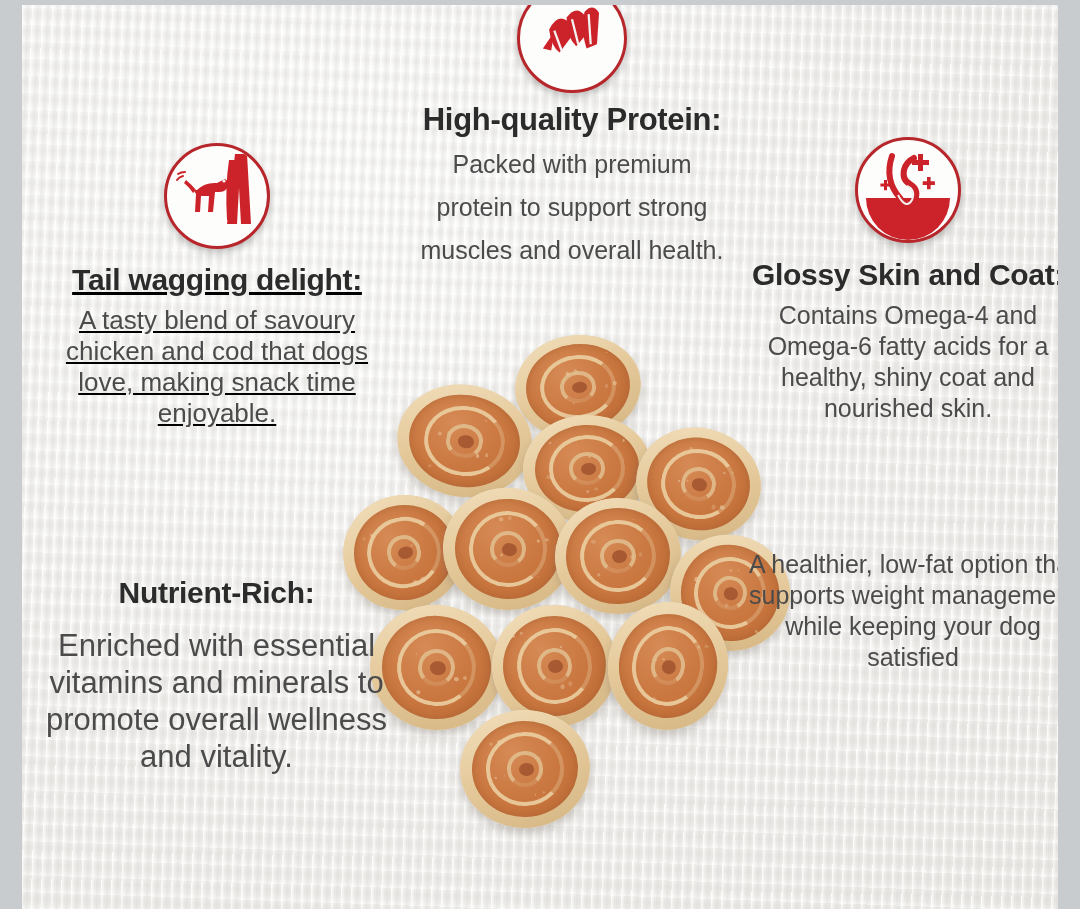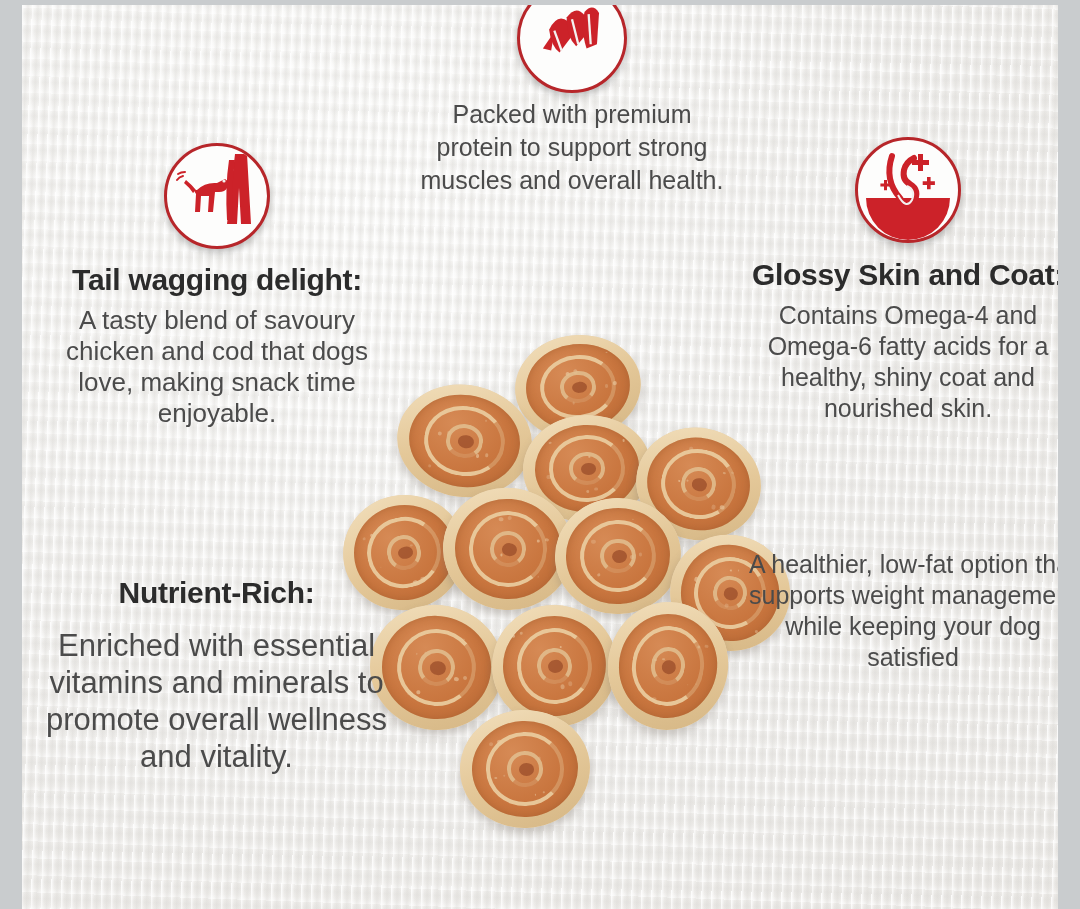--- a/index.html
+++ b/index.html
@@ -73,23 +73,23 @@
     background: #fdfdfc;
     border: 3px solid #b7262a;
     box-shadow: 0 4px 7px rgba(0,0,0,0.22);
     overflow: hidden;
   }
   .badge svg { display: block; width: 100%; height: 100%; }
 
   
   #feat-protein  { left: 390px; top: 0px;   width: 320px; }
   #feat-protein  .feature-title { font-size: 31px; line-height: 37px; margin-top: 8px; }
-  #feat-protein  .feature-body  { font-size: 25px; line-height: 33px; margin-top: 5px; }
-
-  #feat-tail     { left: 30px;  top: 138px; width: 330px; }
+  #feat-protein  .feature-body  { font-size: 25px; line-height: 43px; margin-top: 5px; }
+
+  #feat-tail     { left: 30px;  top: 138px; width: 330px; text-decoration: underline; }
   #feat-tail     .feature-title { font-size: 30px; line-height: 37px; margin-top: 12px; }
   #feat-tail     .feature-body  { font-size: 26px; line-height: 31px; margin-top: 7px; }
 
   #feat-coat     { left: 726px; top: 132px; width: 320px; }
   #feat-coat     .feature-title { font-size: 30px; line-height: 37px; margin-top: 13px; }
   #feat-coat     .feature-body  { font-size: 25px; line-height: 31px; margin-top: 7px; }
 
   #feat-nutrient { left: 22px;  top: 545px; width: 345px; }
   #feat-nutrient .feature-title { font-size: 30px; line-height: 36px; margin-top: 25px; }
   #feat-nutrient .feature-body  { font-size: 31px; line-height: 37px; margin-top: 16px; }
@@ -399,20 +399,21 @@
             <path d="M45 30 Q54 18 62 28 L66 44 L54 58 Q44 48 45 30 Z"></path>
             <path d="M62 25 Q70 16 76 26 L74 56 L64 60 Q58 42 62 25 Z"></path>
           </g>
           <g fill="none" stroke="#f3f2f0" stroke-width="2.2">
             <path d="M33 43 L40 62"></path>
             <path d="M50 32 L56 56"></path>
             <path d="M66 27 L68 56"></path>
           </g>
         </svg>
       </div>
+      <div class="feature-title">High-quality Protein:</div>
       <div class="feature-body">Packed with premium protein to support strong muscles and overall health.</div>
     </div>
 
     <div class="feature" id="feat-tail">
       <div class="badge sz-100">
         <svg viewBox="0 0 100 100" aria-hidden="true">
           <g fill="#cc2229">
 
             <path d="M68 8 L80 8 L84 78 L74 78 L72 42 L70 78 L60 78 Z"></path>
             <path d="M62 14 Q58 40 60 74 L66 74 Q64 40 68 14 Z"></path>

